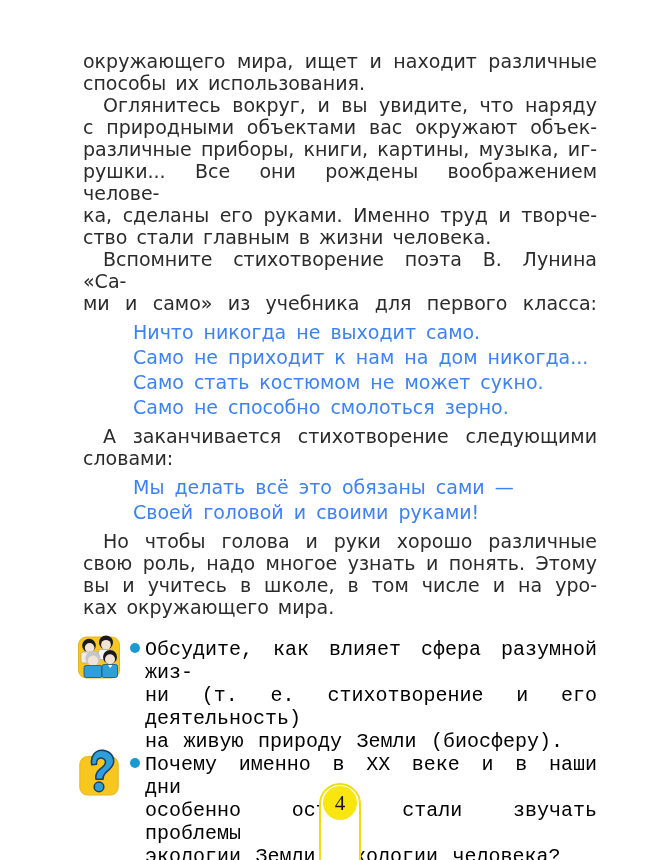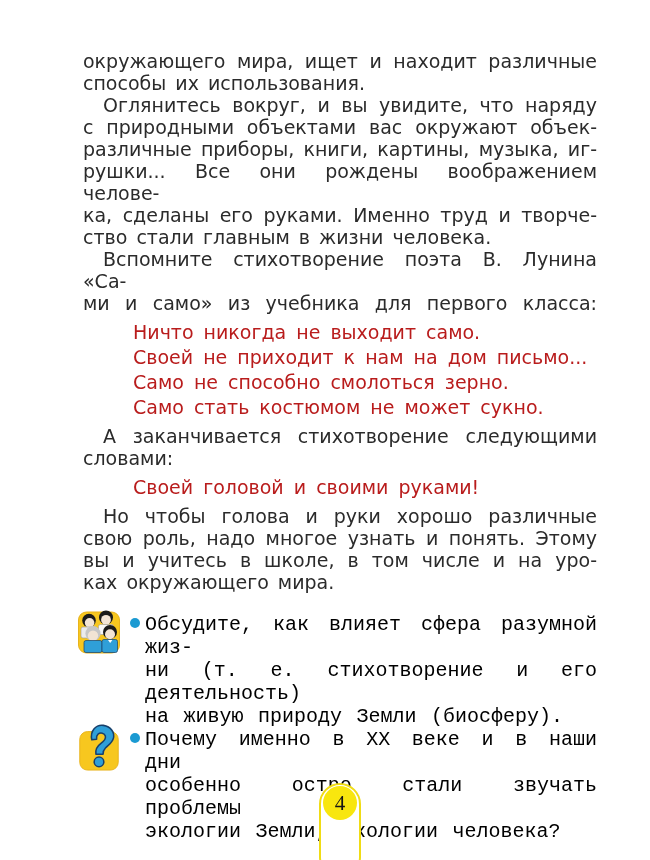--- a/index.html
+++ b/index.html
@@ -18,21 +18,21 @@
     word-spacing:3px;
   }
   .para .line{
     text-align:justify;
     text-align-last:justify;
   }
   .para .line.last{ text-align-last:left; }
   .para .line.first{ text-indent:20px; }
   .poem{
     margin:6px 0 5px 50px;
-    color:#b91c1c;
+    color:#3b82f6;
     line-height:25px;
     word-spacing:4px;
   }
   .poem .line{ text-align:left; }
   .questions{
     margin-top:20px;
     font-family:Liberation Mono, monospace;
     font-size:20px;line-height:23px;
     color:#000000;
     word-spacing:2.5px;
@@ -86,29 +86,30 @@
         <div class="line">рушки... Все они рождены воображением челове-</div>
         <div class="line">ка, сделаны его руками. Именно труд и творче-</div>
         <div class="line last">ство стали главным в жизни человека.</div>
       </div>
       <div class="para">
         <div class="line first">Вспомните стихотворение поэта В. Лунина «Са-</div>
         <div class="line">ми и само» из учебника для первого класса:</div>
       </div>
       <div class="poem">
         <div class="line">Ничто никогда не выходит само.</div>
-        <div class="line">Своей не приходит к нам на дом письмо...</div>
+        <div class="line">Само не приходит к нам на дом никогда...</div>
+        <div class="line">Само стать костюмом не может сукно.</div>
         <div class="line">Само не способно смолоться зерно.</div>
-        <div class="line">Само стать костюмом не может сукно.</div>
       </div>
       <div class="para">
         <div class="line first">А заканчивается стихотворение следующими</div>
         <div class="line last">словами:</div>
       </div>
       <div class="poem">
+        <div class="line">Мы делать всё это обязаны сами —</div>
         <div class="line">Своей головой и своими руками!</div>
       </div>
       <div class="para">
         <div class="line first">Но чтобы голова и руки хорошо различные</div>
         <div class="line">свою роль, надо многое узнать и понять. Этому</div>
         <div class="line">вы и учитесь в школе, в том числе и на уро-</div>
         <div class="line last">ках окружающего мира.</div>
       </div>
       <div class="questions">
         <div class="q-row">

